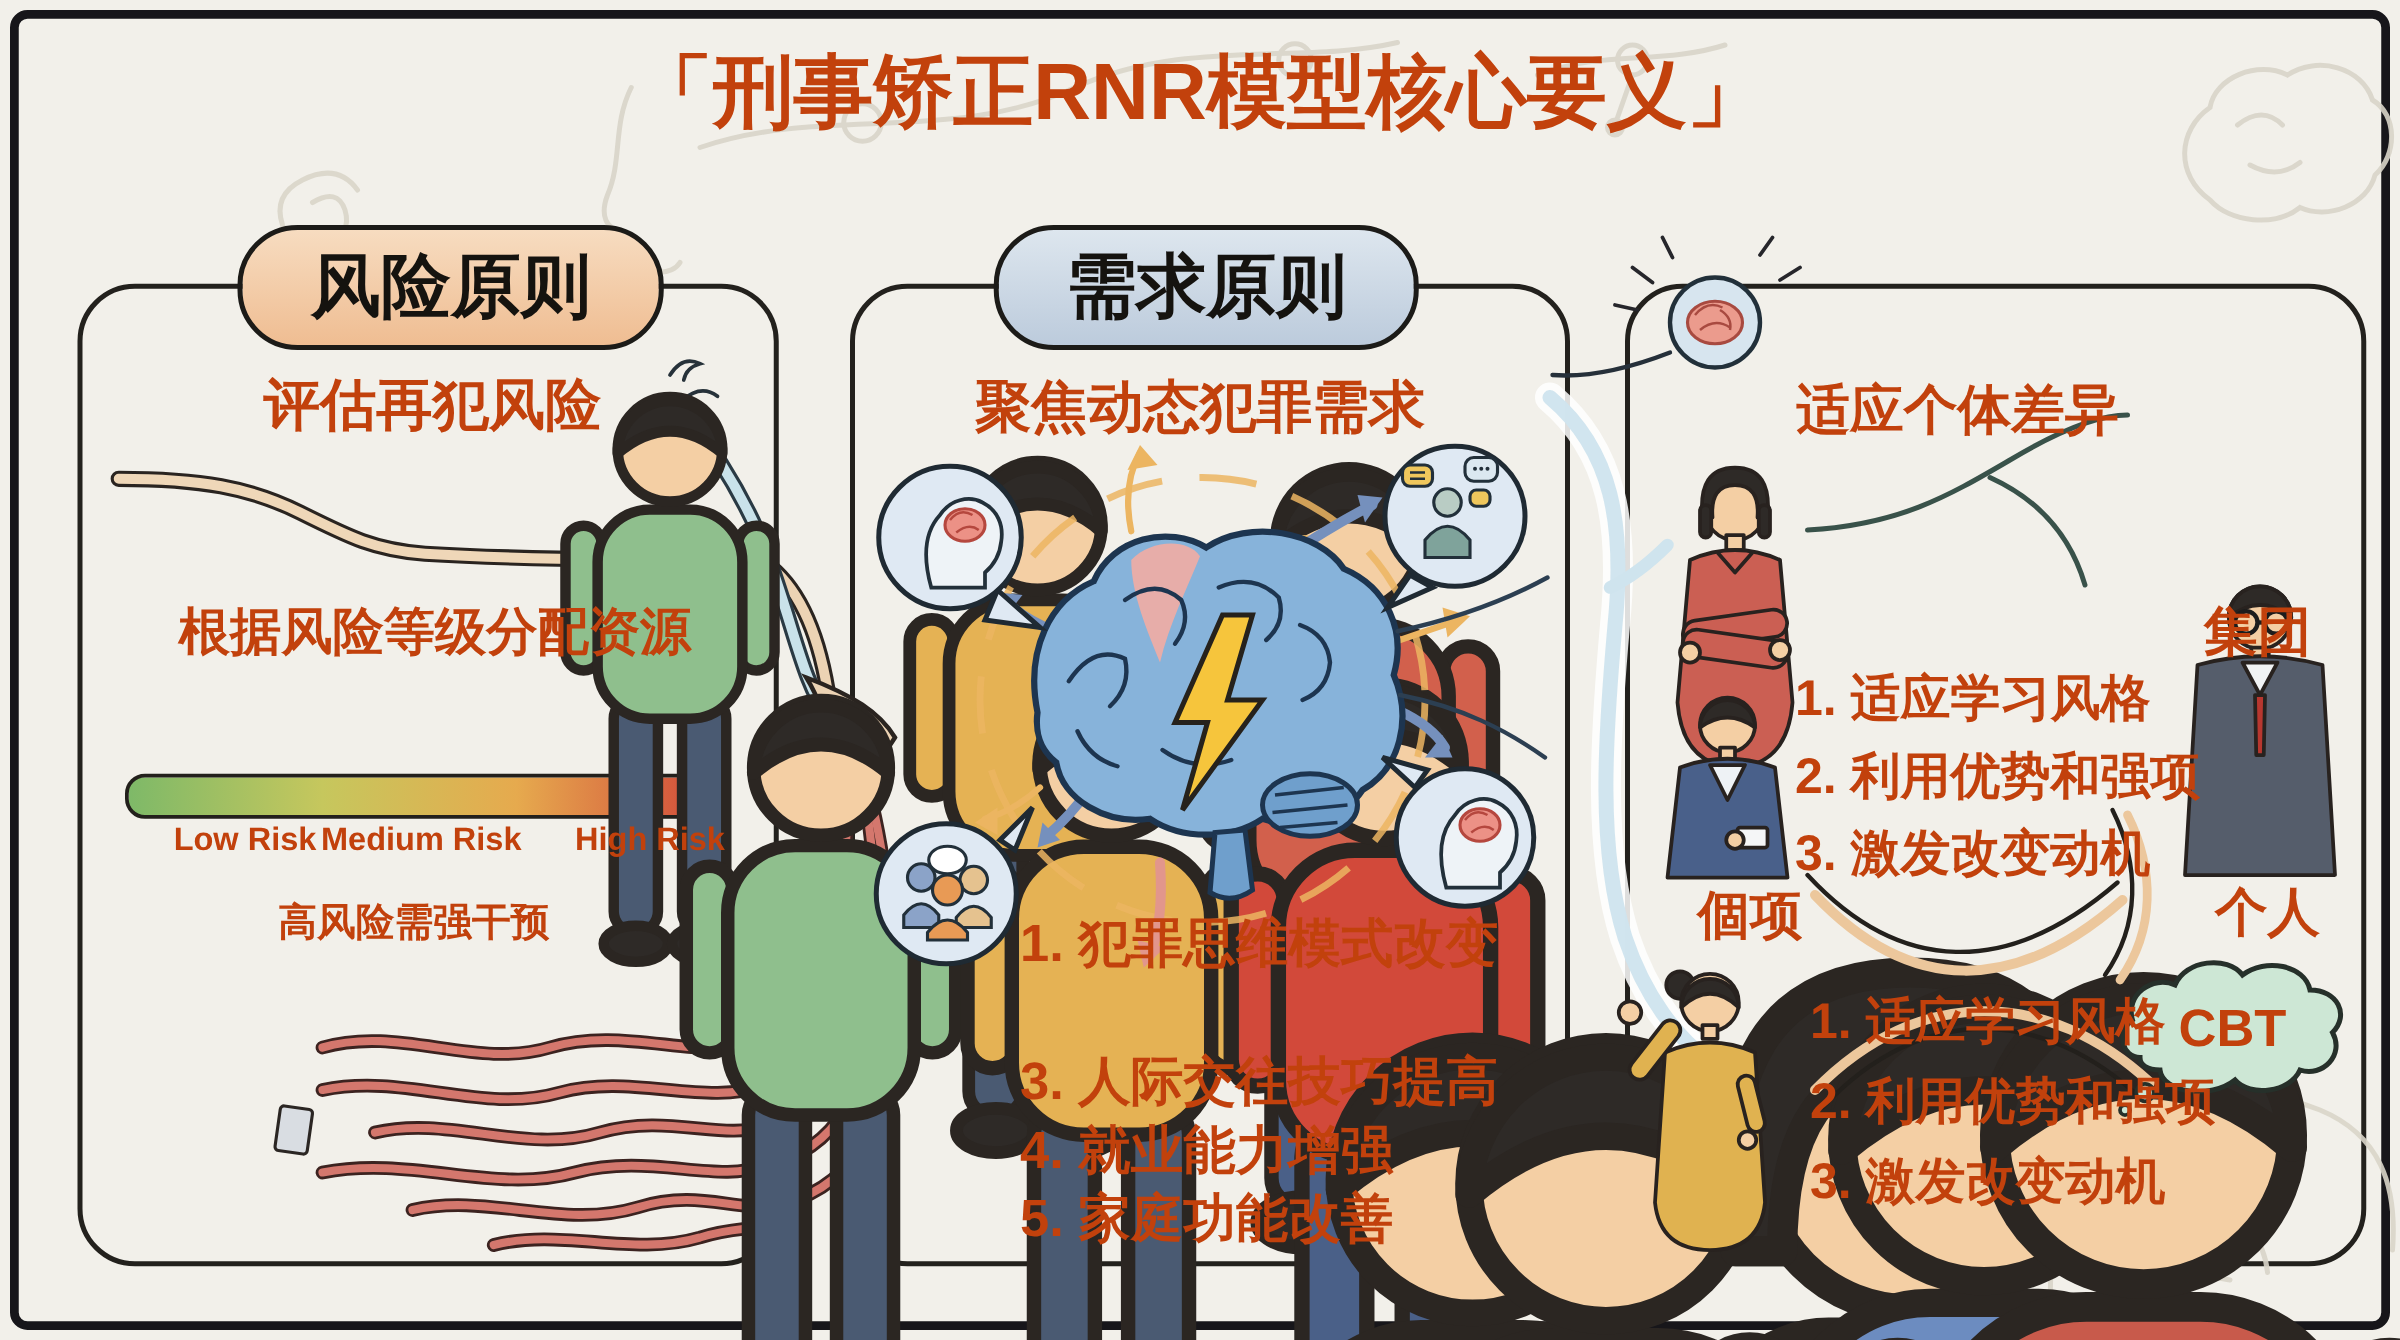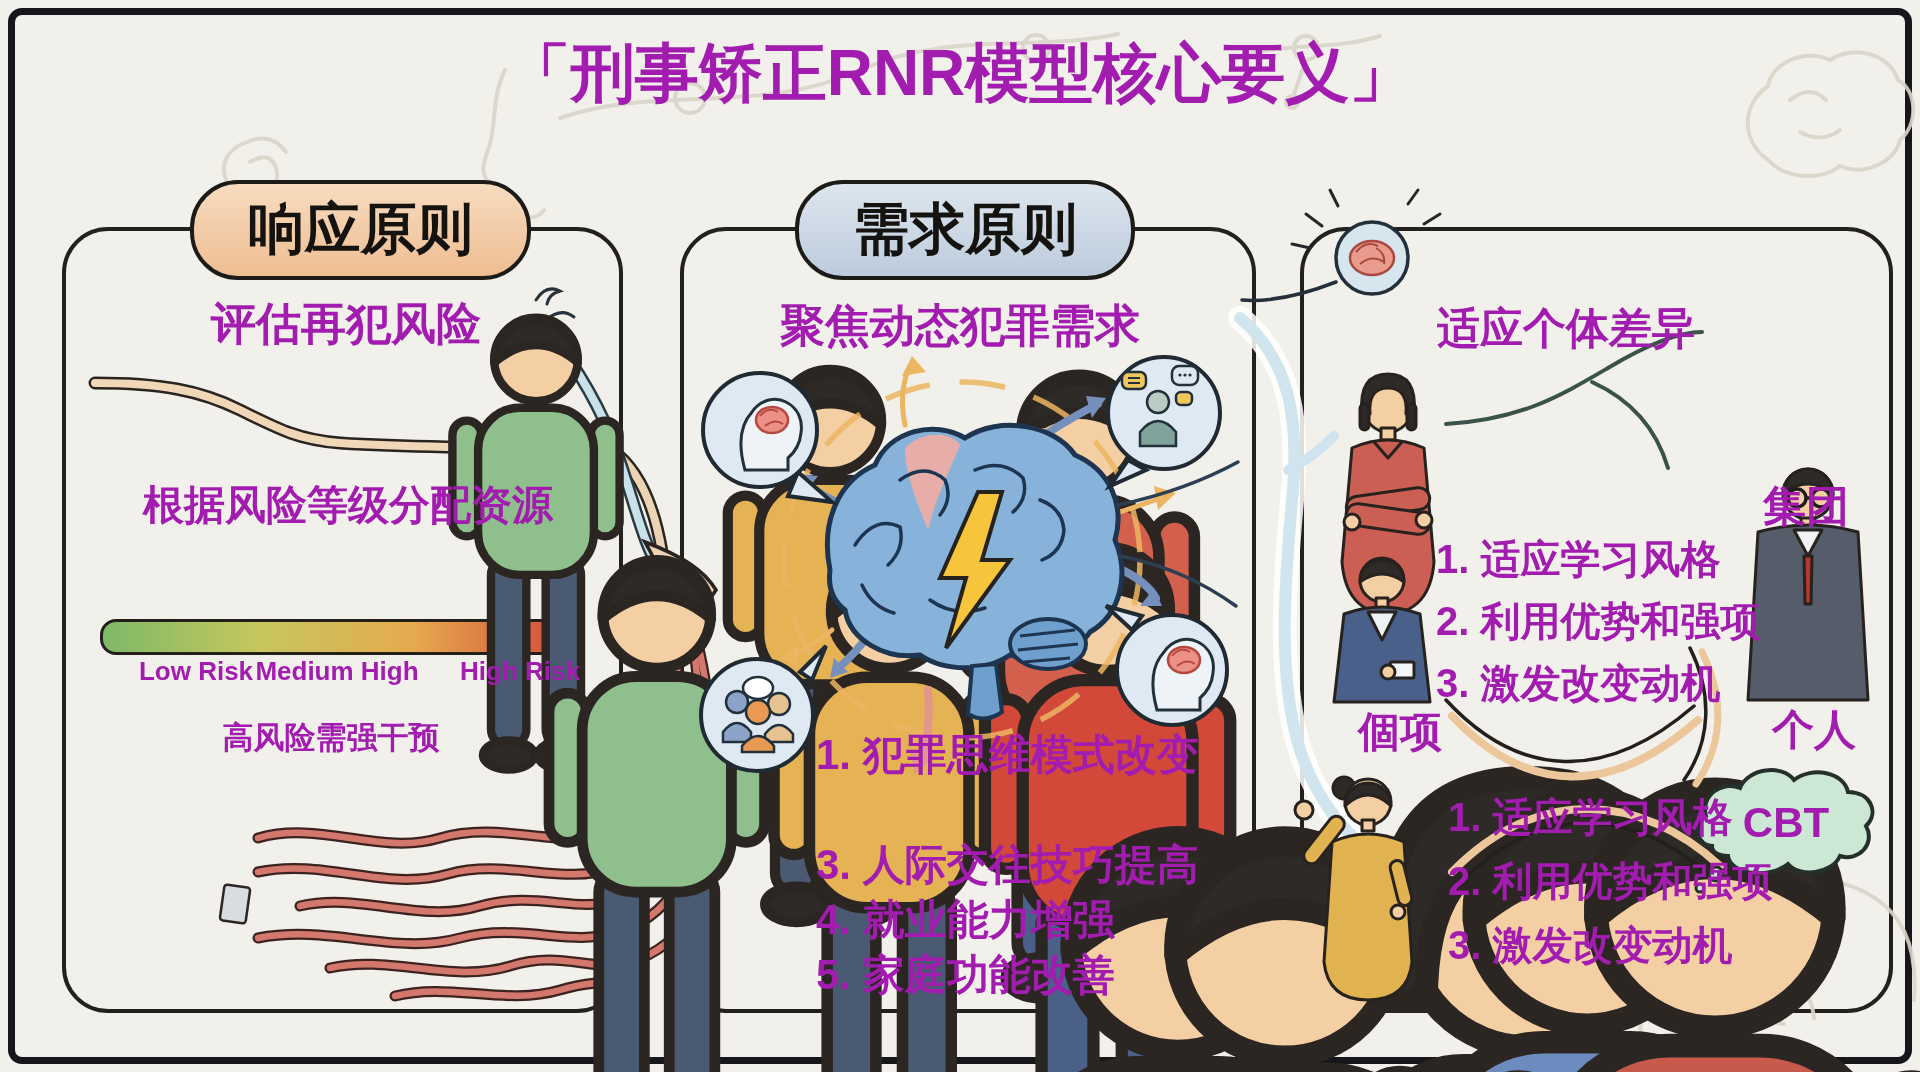--- a/index.html
+++ b/index.html
@@ -11,21 +11,21 @@
   .panel.center{left:680px;width:568px;}
   .panel.right{left:1300px;width:585px;}
   .pill{position:absolute;top:180px;height:92px;border:4.5px solid #1c1b18;border-radius:48px;
         display:flex;align-items:center;justify-content:center;font-size:56px;font-weight:700;color:#15130f;z-index:5;}
   .pill.risk{left:190px;width:333px;background:linear-gradient(180deg,#f7dcc0,#efbd92);}
   .pill.need{left:795px;width:332px;background:linear-gradient(180deg,#dde6ee,#bccbdc);}
   .pill.resp{left:1410px;width:332px;background:linear-gradient(180deg,#dcead6,#bdd8ba);}
   .art{position:absolute;left:0;top:0;z-index:3;}
   .bar{position:absolute;left:100px;top:619px;width:465px;height:30px;border:3.5px solid #23201c;border-radius:16px;
        background:linear-gradient(90deg,#7eb968,#c6c75d,#e6aa4e,#d2493a);z-index:2;}
-  .t{position:absolute;font-weight:700;color:#a21caf;white-space:nowrap;line-height:1.05;z-index:6;}
+  .t{position:absolute;font-weight:700;color:#c2410c;white-space:nowrap;line-height:1.05;z-index:6;}
   .ctr{transform:translateX(-50%);}
   .skin{fill:#f4cfa4;}
   .hair,.shoe{fill:#2e2a27;}
   .shirt{fill:var(--shirt,#888);}
   .pants{fill:var(--pants,#445);}
   .fig *{stroke:#2b2622;stroke-width:2.6;vector-effect:non-scaling-stroke;stroke-linejoin:round;}
   .ln{fill:none;stroke-linecap:round;stroke-linejoin:round;}
   .sk{stroke:#d9d5c9;stroke-width:4;fill:none;stroke-linecap:round;}
 </style>
 </head>
@@ -338,32 +338,32 @@
 
       <g>
         <circle cx="1716" cy="874" r="7" fill="#cde7d5" stroke="#26302a" stroke-width="3"></circle>
         <circle cx="1700" cy="888" r="4" fill="#cde7d5" stroke="#26302a" stroke-width="3"></circle>
         <path d="M1712,846 C1698,846 1692,826 1706,816 C1700,796 1722,780 1740,788 C1748,768 1782,764 1794,780 C1812,766 1844,772 1848,792 C1870,792 1880,812 1866,826 C1876,844 1858,862 1840,856 C1832,874 1800,878 1788,864 C1768,880 1730,874 1728,856 C1718,856 1712,852 1712,846 Z" fill="#cde7d5" stroke="#26302a" stroke-width="4"></path>
       </g>
     </g>
   </svg>
 
   <div class="pill risk">
-      <span>响应原则</span>
+      <span>风险原则</span>
     </div>
   <div class="pill need">
       <span>需求原则</span>
     </div>
 
   <div class="t ctr" style="left:960px;top:40px;font-size:64px;">「刑事矫正RNR模型核心要义」</div>
 
   <div class="t ctr" style="left:346px;top:300px;font-size:45px;">评估再犯风险</div>
   <div class="t ctr" style="left:348px;top:484px;font-size:41px;">根据风险等级分配资源</div>
   <div class="t ctr" style="left:149px;top:658px;font-size:26px;margin-left:47px;">Low Risk</div>
-  <div class="t ctr" style="left:337px;top:658px;font-size:26px;">Medium High</div>
+  <div class="t ctr" style="left:337px;top:658px;font-size:26px;">Medium Risk</div>
   <div class="t ctr" style="left:520px;top:658px;font-size:26px;">High Risk</div>
   <div class="t ctr" style="left:331px;top:722px;font-size:31px;">高风险需强干预</div>
 
   <div class="t ctr" style="left:960px;top:302px;font-size:45px;">聚焦动态犯罪需求</div>
   <div class="t" style="left:816px;top:733px;font-size:42px;">1. 犯罪思维模式改变</div>
   <div class="t" style="left:816px;top:843px;font-size:42px;">3. 人际交往技巧提高</div>
   <div class="t" style="left:816px;top:898px;font-size:42px;">4. 就业能力增强</div>
   <div class="t" style="left:816px;top:953px;font-size:42px;">5. 家庭功能改善</div>
 
   <div class="t ctr" style="left:1566px;top:306px;font-size:43px;text-align:center;">适应个体差异</div>

